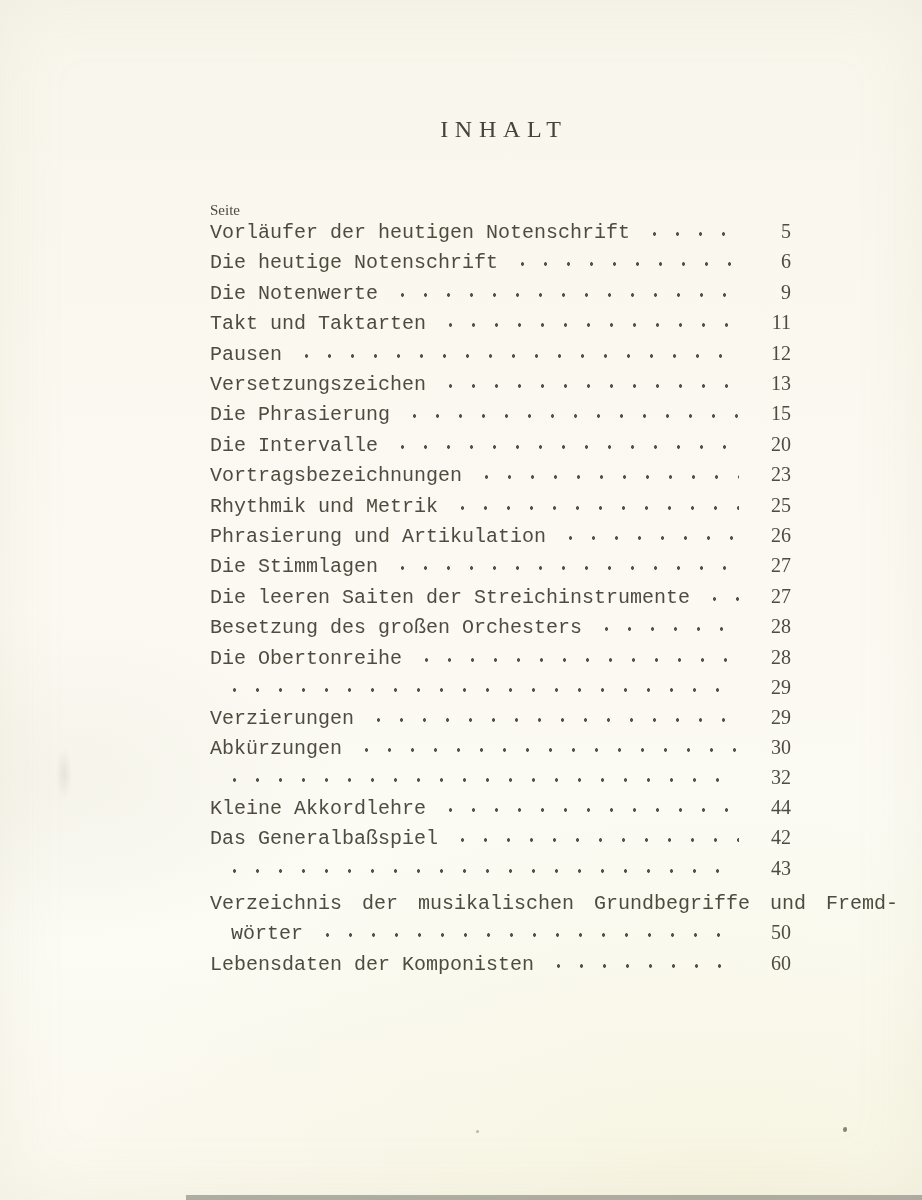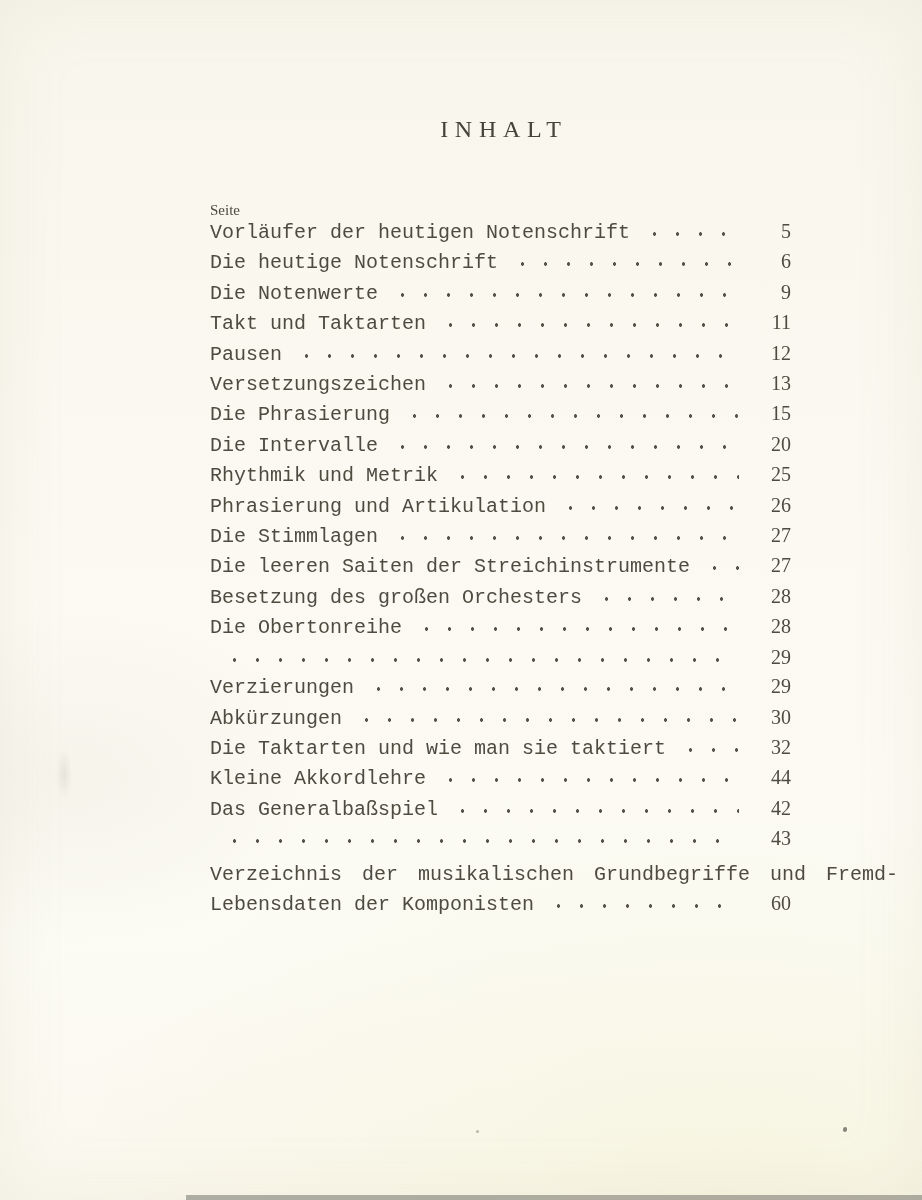--- a/index.html
+++ b/index.html
@@ -174,20 +174,25 @@
           <span class="toc-title">Die Phrasierung</span>
           <span class="dot-leader"></span>
           <span class="toc-page">15</span>
         </div>
         <div class="toc-row">
           <span class="toc-title">Die Intervalle</span>
           <span class="dot-leader"></span>
           <span class="toc-page">20</span>
         </div>
         <div class="toc-row">
+          <span class="toc-title">Vortragsbezeichnungen</span>
+          <span class="dot-leader"></span>
+          <span class="toc-page">23</span>
+        </div>
+        <div class="toc-row">
           <span class="toc-title">Rhythmik und Metrik</span>
           <span class="dot-leader"></span>
           <span class="toc-page">25</span>
         </div>
         <div class="toc-row">
           <span class="toc-title">Phrasierung und Artikulation</span>
           <span class="dot-leader"></span>
           <span class="toc-page">26</span>
         </div>
         <div class="toc-row">
@@ -218,40 +223,44 @@
           <span class="toc-title">Verzierungen</span>
           <span class="dot-leader"></span>
           <span class="toc-page">29</span>
         </div>
         <div class="toc-row">
           <span class="toc-title">Abkürzungen</span>
           <span class="dot-leader"></span>
           <span class="toc-page">30</span>
         </div>
         <div class="toc-row">
-          <span class="toc-title">Die Taktarten und wie man sie taktiert</span>
           <span class="dot-leader"></span>
           <span class="toc-page">32</span>
         </div>
         <div class="toc-row">
           <span class="toc-title">Kleine Akkordlehre</span>
           <span class="dot-leader"></span>
           <span class="toc-page">44</span>
         </div>
         <div class="toc-row">
           <span class="toc-title">Das Generalbaßspiel</span>
           <span class="dot-leader"></span>
           <span class="toc-page">42</span>
         </div>
         <div class="toc-row">
           <span class="dot-leader"></span>
           <span class="toc-page">43</span>
         </div>
         <div class="toc-row wrap-first">
           <span class="toc-title">Verzeichnis der musikalischen Grundbegriffe und Fremd-</span>
+        </div>
+        <div class="toc-row wrap-continuation">
+          <span class="toc-title">wörter</span>
+          <span class="dot-leader"></span>
+          <span class="toc-page">50</span>
         </div>
         <div class="toc-row">
           <span class="toc-title">Lebensdaten der Komponisten</span>
           <span class="dot-leader"></span>
           <span class="toc-page">60</span>
         </div>
       </div>
 
   </div>
 

